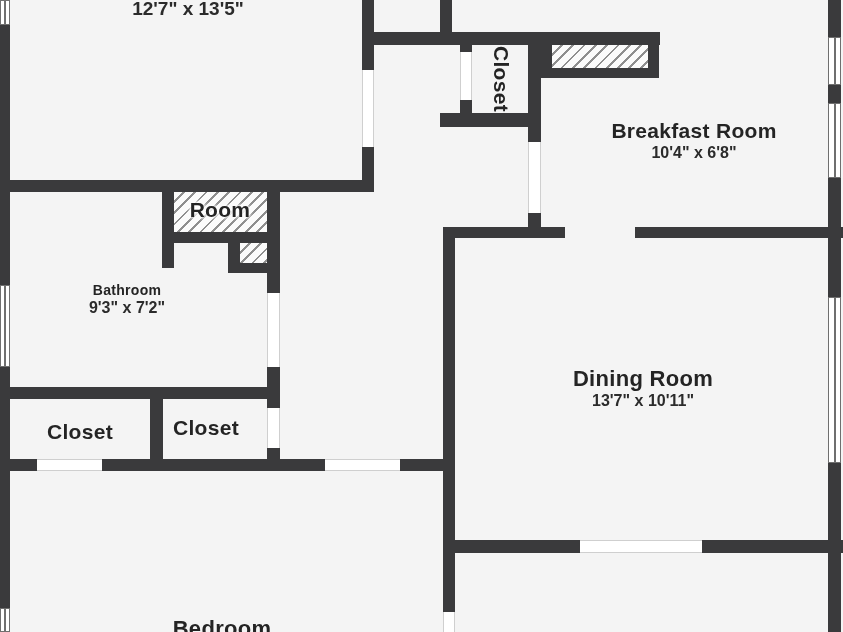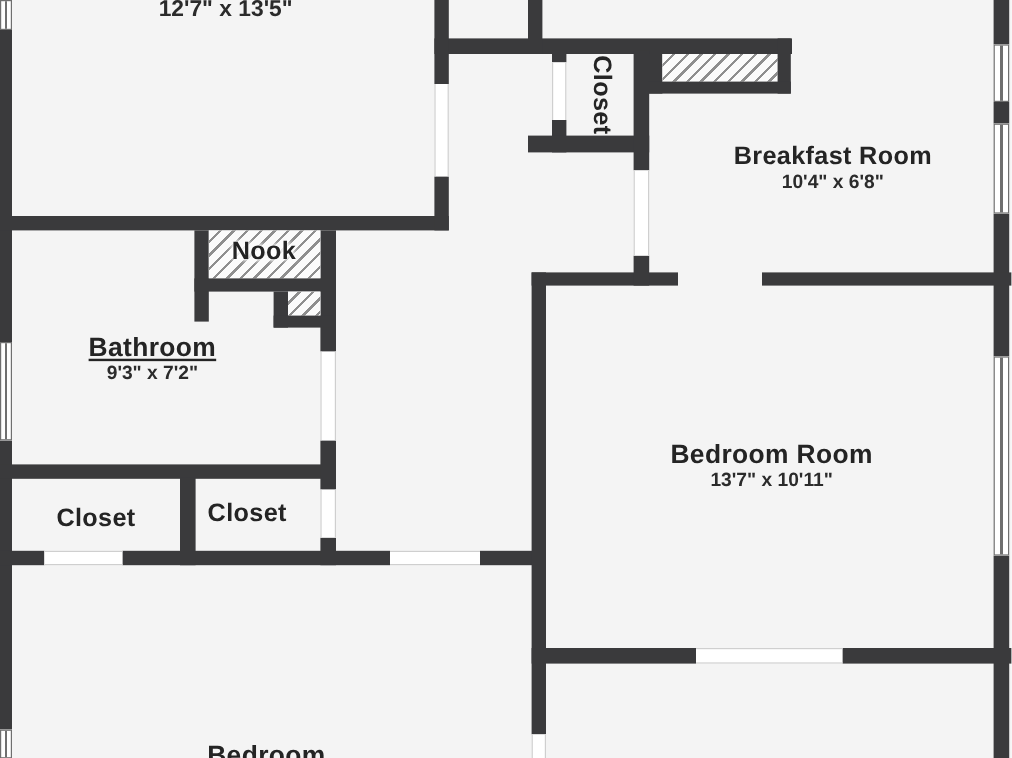--- a/index.html
+++ b/index.html
@@ -153,38 +153,38 @@
   <div class="lbl-group vertical-label" style="left:501px; top:79px;">
     <span class="room-name">Closet</span>
   </div>
 
   <div class="lbl-group" style="left:694px; top:141px;">
     <span class="room-name">Breakfast Room</span>
     <span class="room-dims">10'4" x 6'8"</span>
   </div>
 
   <div class="lbl-group on-hatch" style="left:220px; top:210px;">
-    <span class="room-name">Nook</span>
+    <span class="room-name">Room</span>
   </div>
 
   <div class="lbl-group" style="left:127px; top:300px;">
-    <span class="room-name" style="font-size:22px;text-decoration:underline;">Bathroom</span>
+    <span class="room-name" style="font-size:14px;">Bathroom</span>
     <span class="room-dims">9'3" x 7'2"</span>
   </div>
 
   <div class="lbl-group" style="left:80px; top:432px;">
     <span class="room-name">Closet</span>
   </div>
 
   <div class="lbl-group" style="left:206px; top:428px;">
     <span class="room-name">Closet</span>
   </div>
 
   <div class="lbl-group" style="left:643px; top:389px;">
-    <span class="room-name" style="font-size:22px;">Bedroom Room</span>
+    <span class="room-name" style="font-size:22px;">Dining Room</span>
     <span class="room-dims">13'7" x 10'11"</span>
   </div>
 
   <div class="lbl-group" style="left:222px; top:629px;">
     <span class="room-name" style="font-size:22px;">Bedroom</span>
   </div>
 
 </div>
 
 </body></html>

